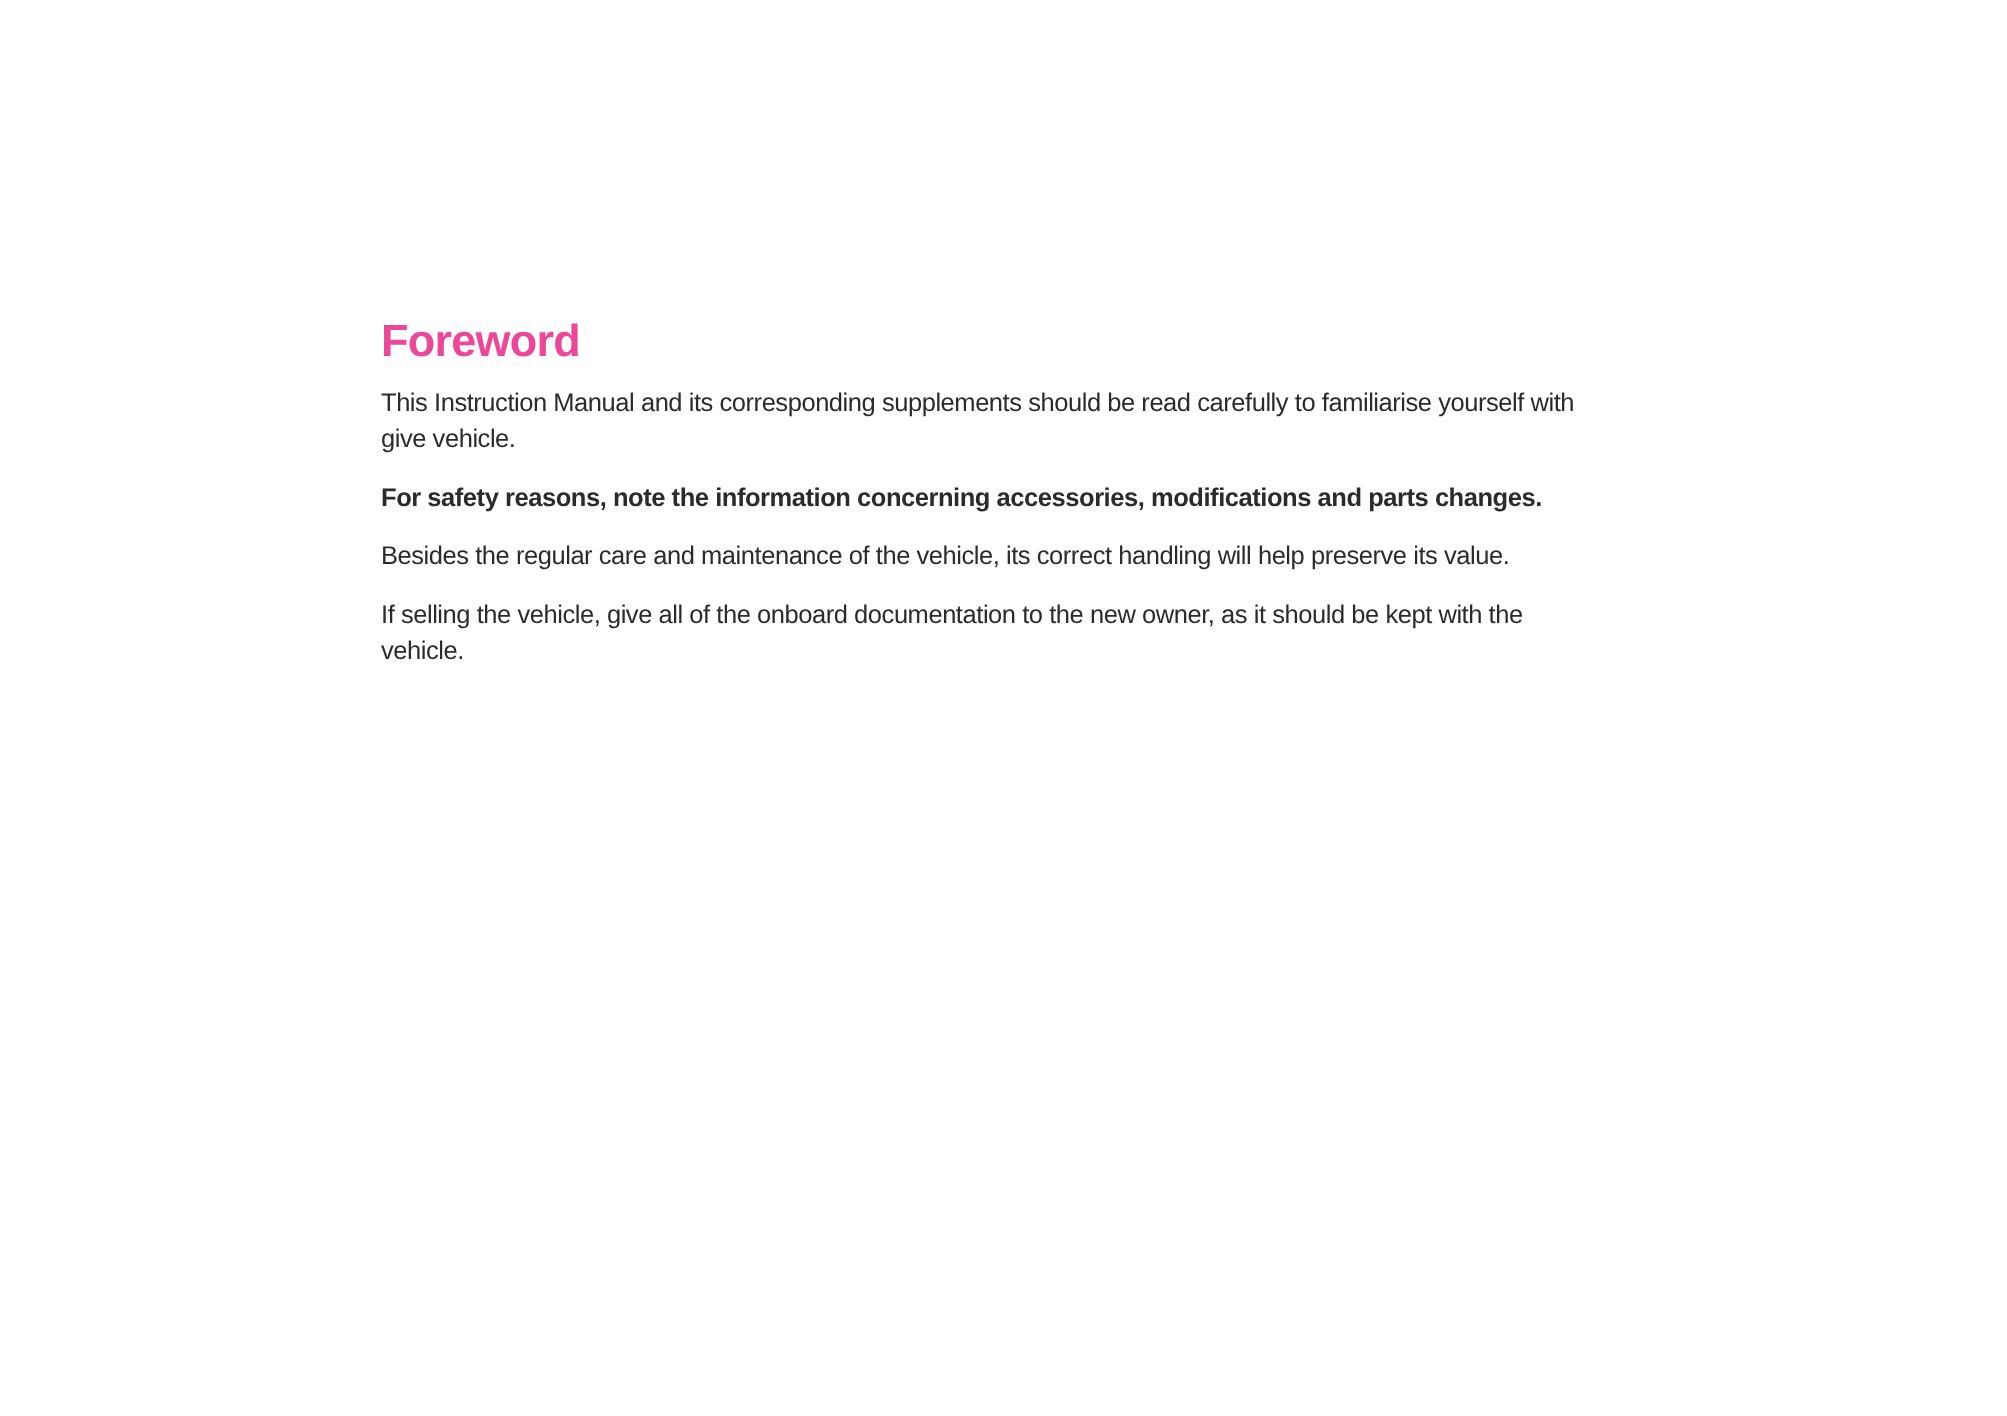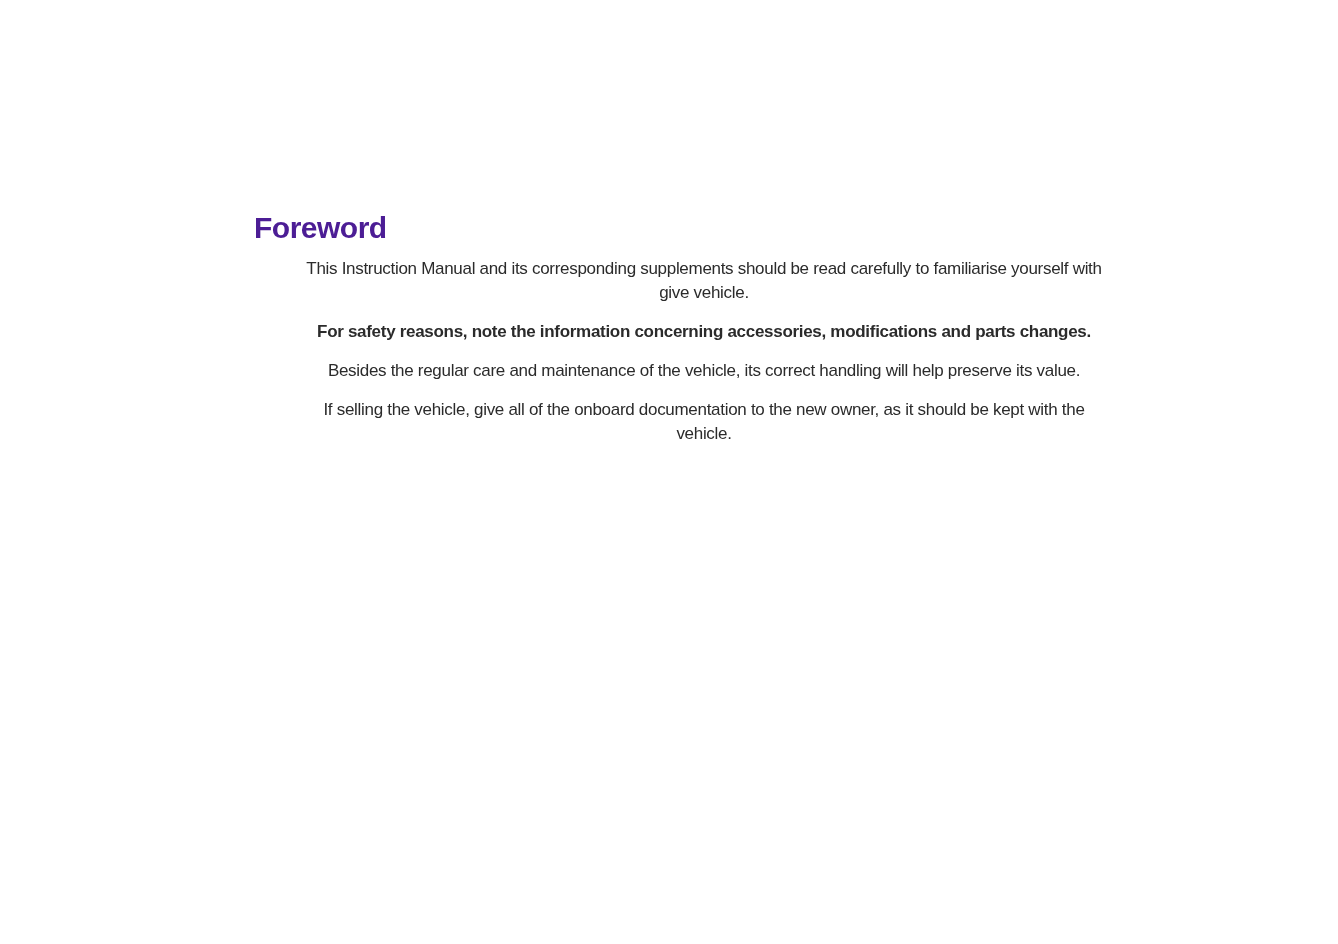--- a/index.html
+++ b/index.html
@@ -35,40 +35,39 @@
     font-weight: bold;
     letter-spacing: -0.5px;
     color: #cc2532;
   }
   .para {
     margin: 15px 0 0 0;
     font-size: 17px;
     line-height: 24px;
     letter-spacing: -0.3px;
     font-weight: normal;
-    text-align: center;
   }
   .para.first {
     margin-top: 12px;
   }
   .para.bold {
     font-weight: bold;
   }
   .line {
     display: block;
     white-space: nowrap;
   }
 </style>
 </head>
 <body style="background: rgb(255, 255, 255);">
 
 <div class="page" style="background: rgb(255, 255, 255);">
   <div class="content" style="color: rgb(43, 43, 43);">
 
-    <h1 class="heading" style="color: #4c1d95;">Foreword</h1>
+    <h1 class="heading" style="color: #ec4899;">Foreword</h1>
 
     <p class="para first">
       <span class="line">This Instruction Manual and its corresponding supplements should be read carefully to familiarise yourself with</span>
       <span class="line">give vehicle.</span>
     </p>
 
     <p class="para bold">
       <span class="line">For safety reasons, note the information concerning accessories, modifications and parts changes.</span>
     </p>
 

